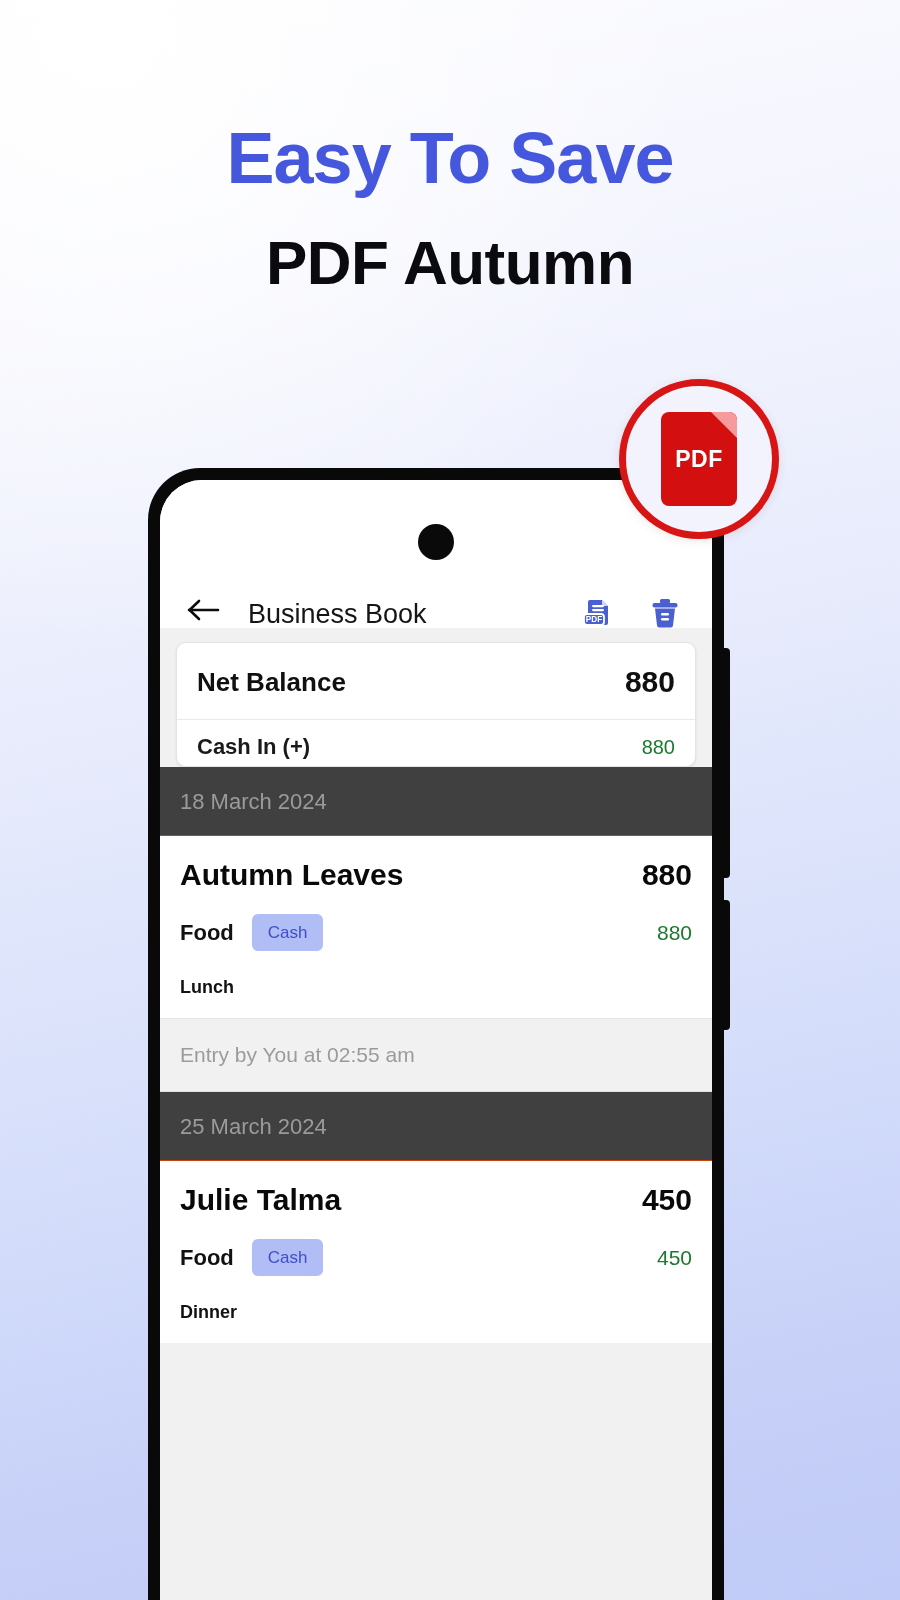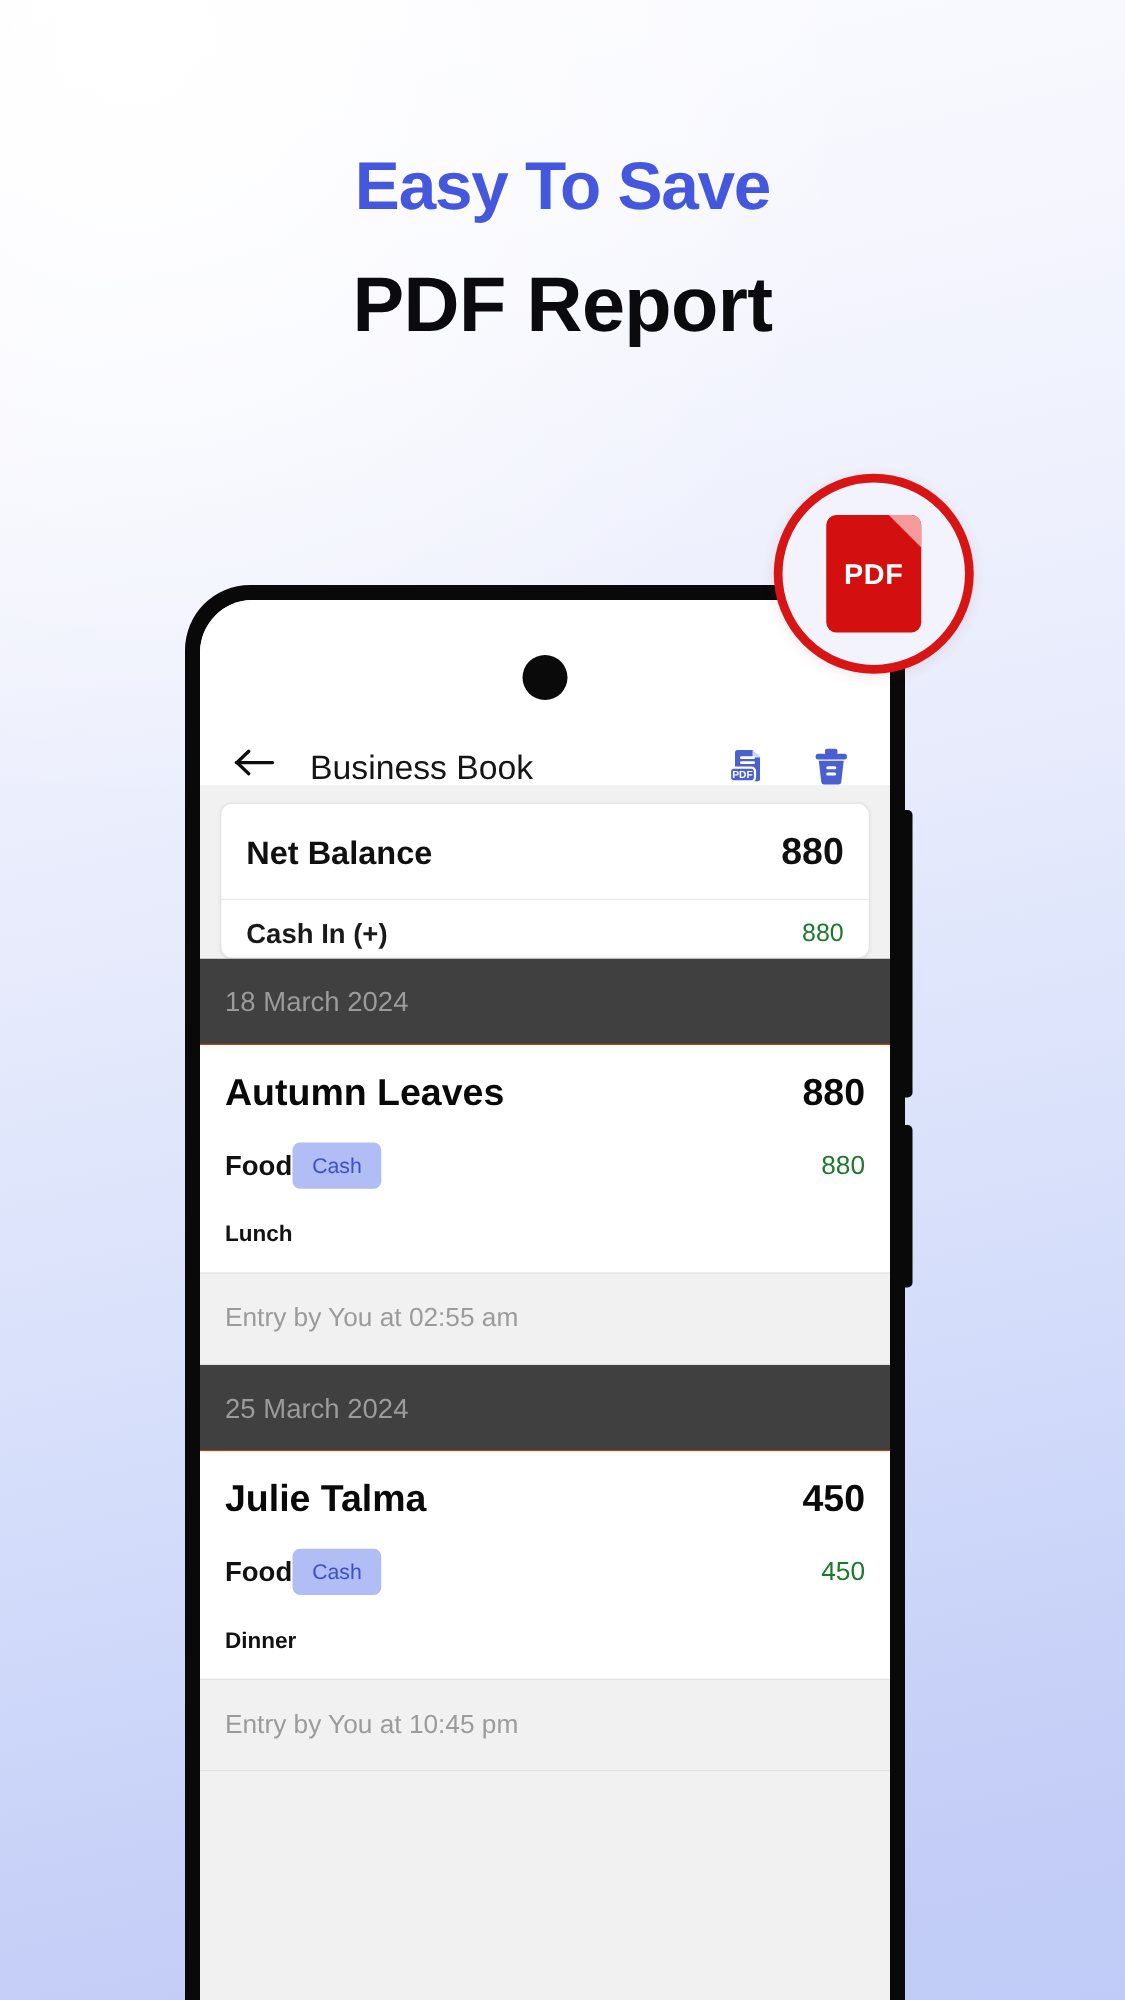--- a/index.html
+++ b/index.html
@@ -38,21 +38,21 @@
   .headline {
     position: absolute;
     top: 122px;
     left: 0;
     width: 900px;
     text-align: center;
     line-height: 1.0;
   }
   .headline-1 {
     display: block;
-    font-size: 54px;
+    font-size: 72px;
     font-weight: 700;
     letter-spacing: -1px;
     color: #4558dd;
   }
   .headline-2 {
     display: block;
     margin-top: 38px;
     font-size: 62px;
     font-weight: 700;
     letter-spacing: -0.5px;
@@ -283,20 +283,21 @@
   }
   .entry-mid {
     display: flex;
     align-items: center;
     justify-content: space-between;
     margin-top: 22px;
   }
   .entry-mid-left {
     display: flex;
     align-items: center;
+    gap: 18px;
   }
   .entry-category {
     font-size: 22px;
     font-weight: 700;
     color: #121212;
   }
   .chip {
     background: #b1bdf5;
     color: #3f4fc9;
     font-size: 17px;
@@ -323,21 +324,21 @@
     border-bottom: 1px solid #e2e2e2;
   }
 </style>
 </head>
 <body>
 
 <div class="promo">
 
   <div class="headline">
     <span class="headline-1">Easy To Save</span>
-    <span class="headline-2">PDF Report</span>
+    <span class="headline-2">PDF Autumn</span>
   </div>
 
   <div class="pdf-badge">
     <div class="pdf-doc">
       <div class="pdf-doc-body"></div>
       <div class="pdf-doc-fold"></div>
       <div class="pdf-doc-text">PDF</div>
     </div>
   </div>
 
@@ -418,19 +419,18 @@
           </div>
           <div class="entry-mid">
             <div class="entry-mid-left">
               <span class="entry-category">Food</span>
               <span class="chip">Cash</span>
             </div>
             <span class="entry-amount-sm">450</span>
           </div>
           <div class="entry-note">Dinner</div>
         </div>
-        <div class="entry-footer">Entry by You at 10:45 pm</div>
 
       </div>
     </div>
   </div>
 
 </div>
 
 </body></html>

